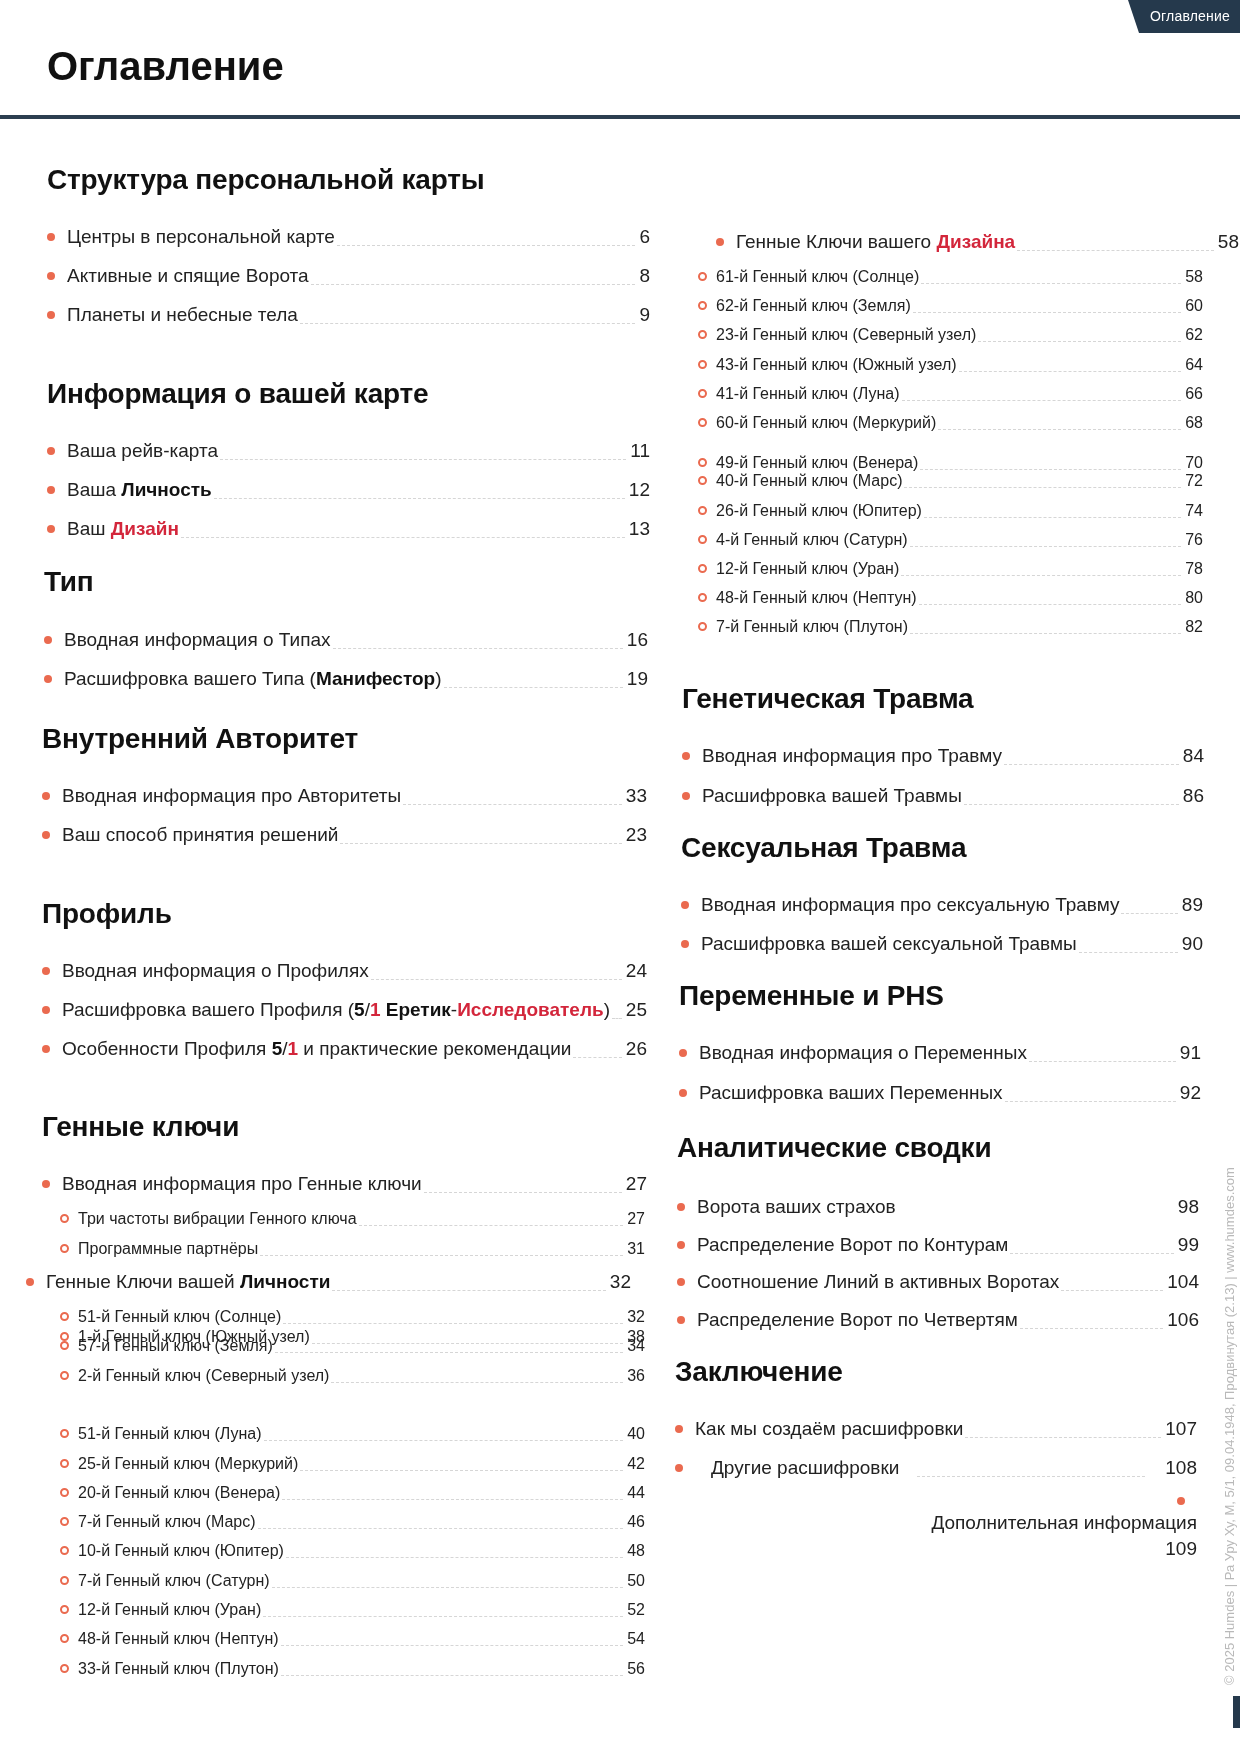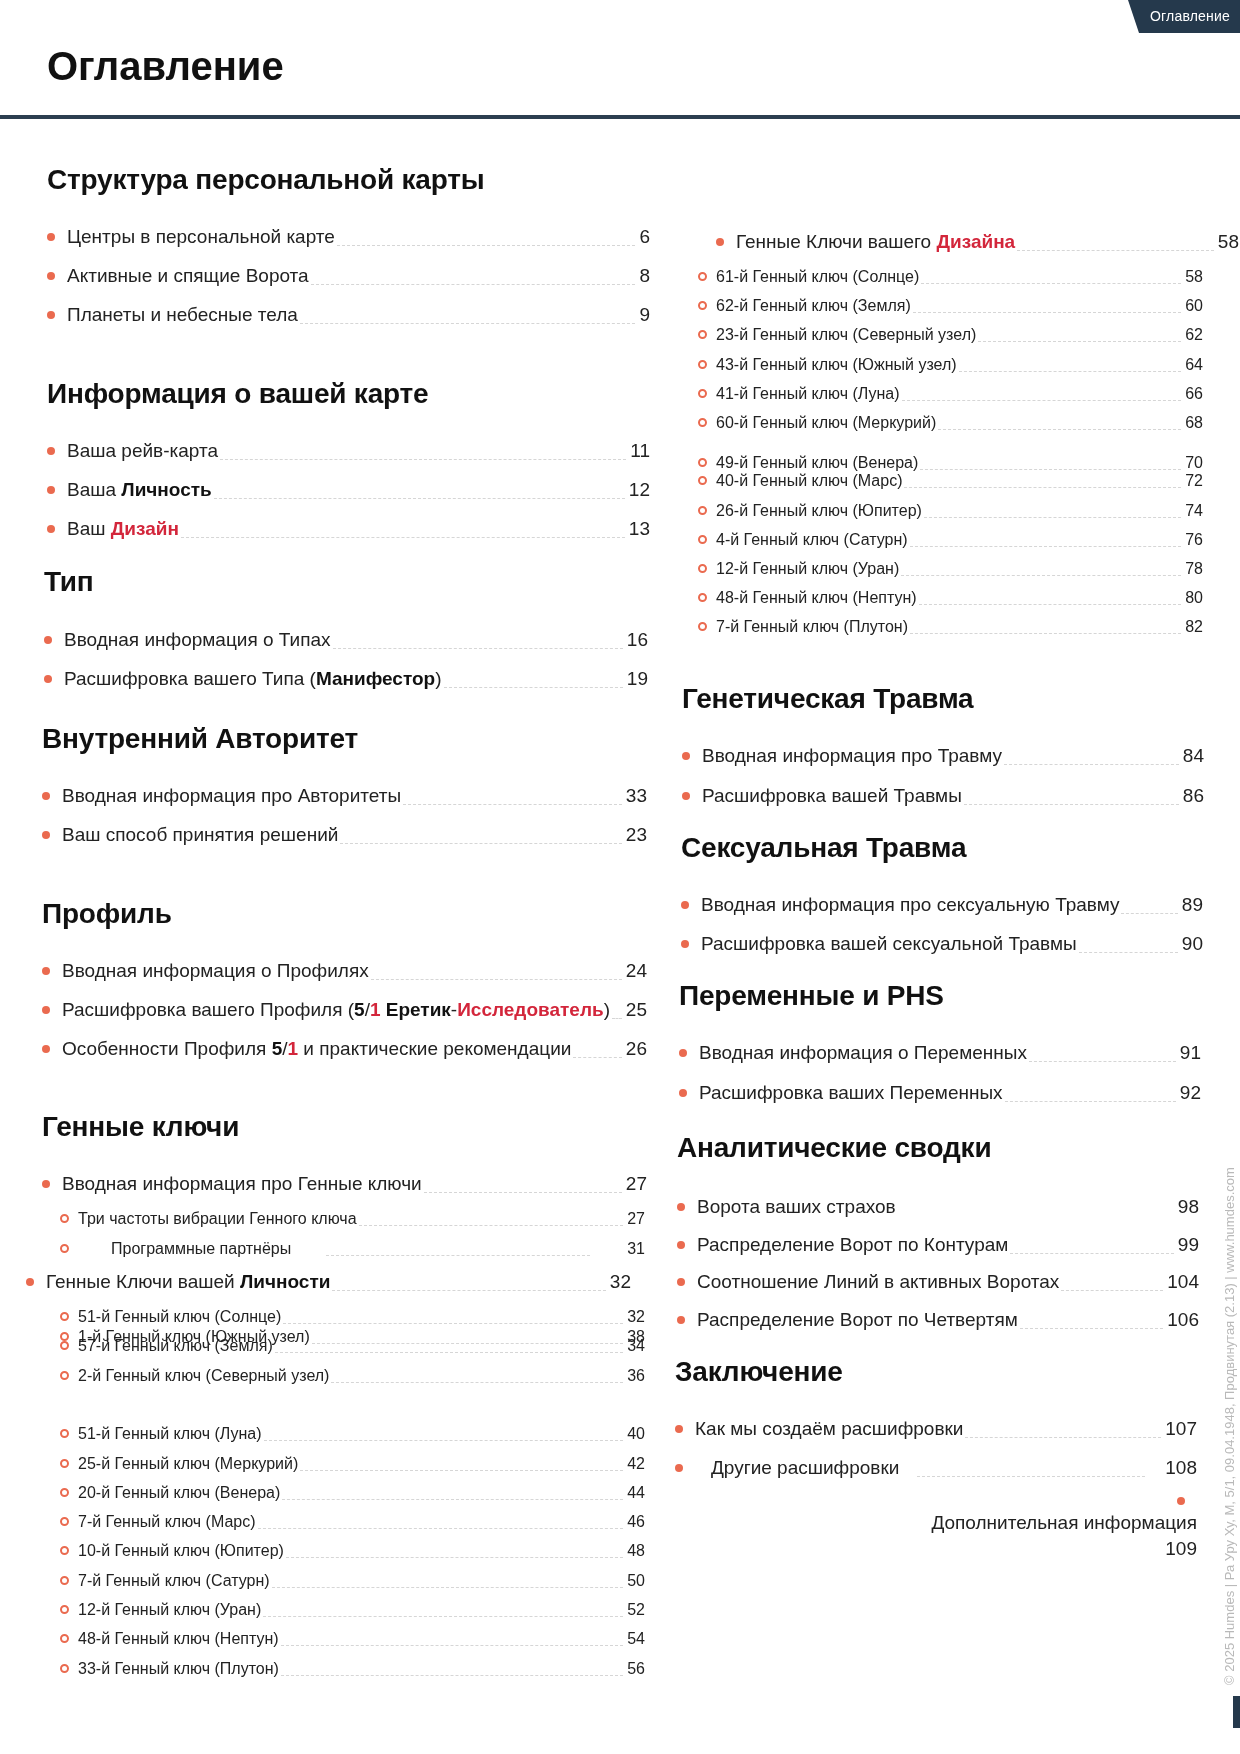--- a/index.html
+++ b/index.html
@@ -129,21 +129,21 @@
     <span class="leader"></span>
     <span class="num">27</span>
   </div>
 <div id="left-intro-subs">
     <div class="row sub" style="left: 60px; top: 1210px; width: 585px;">
       <span class="bullet"></span>
       <span class="label">Три частоты вибрации Генного ключа</span>
       <span class="leader"></span>
       <span class="num">27</span>
     </div>
-    <div class="row sub" style="left: 60px; top: 1240px; width: 585px; gap: 33px;">
+    <div class="row sub" style="left: 60px; top: 1240px; width: 585px;">
       <span class="bullet"></span>
       <span class="label">Программные партнёры</span>
       <span class="leader"></span>
       <span class="num">31</span>
     </div>
   </div>
 <div class="row" style="left:26px;top:1271px;width:605px;">
     <span class="bullet"></span>
     <span class="label"><span>Генные Ключи вашей </span><span class="b">Личности</span></span>
     <span class="leader"></span>

